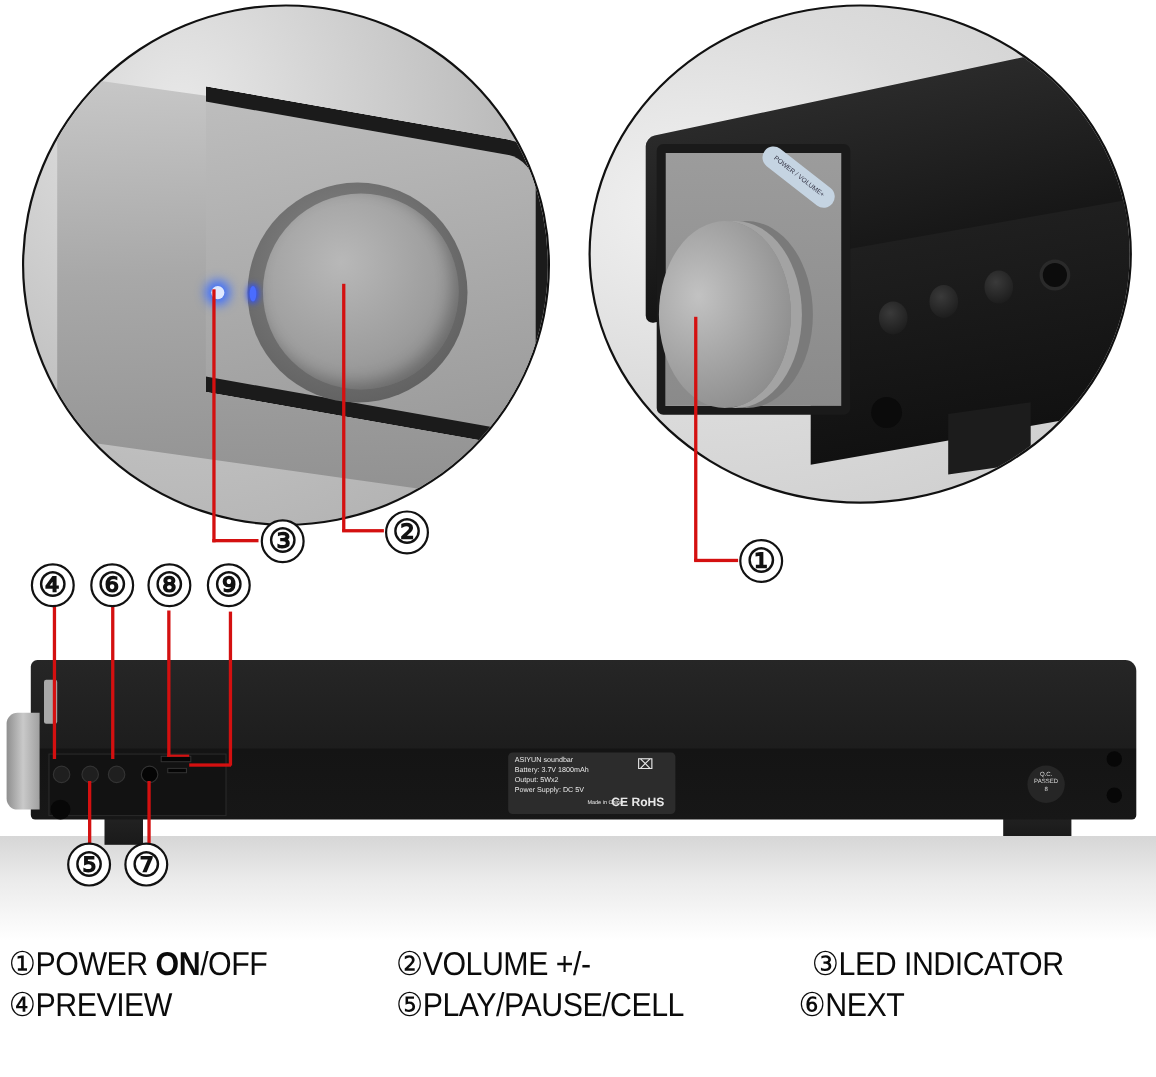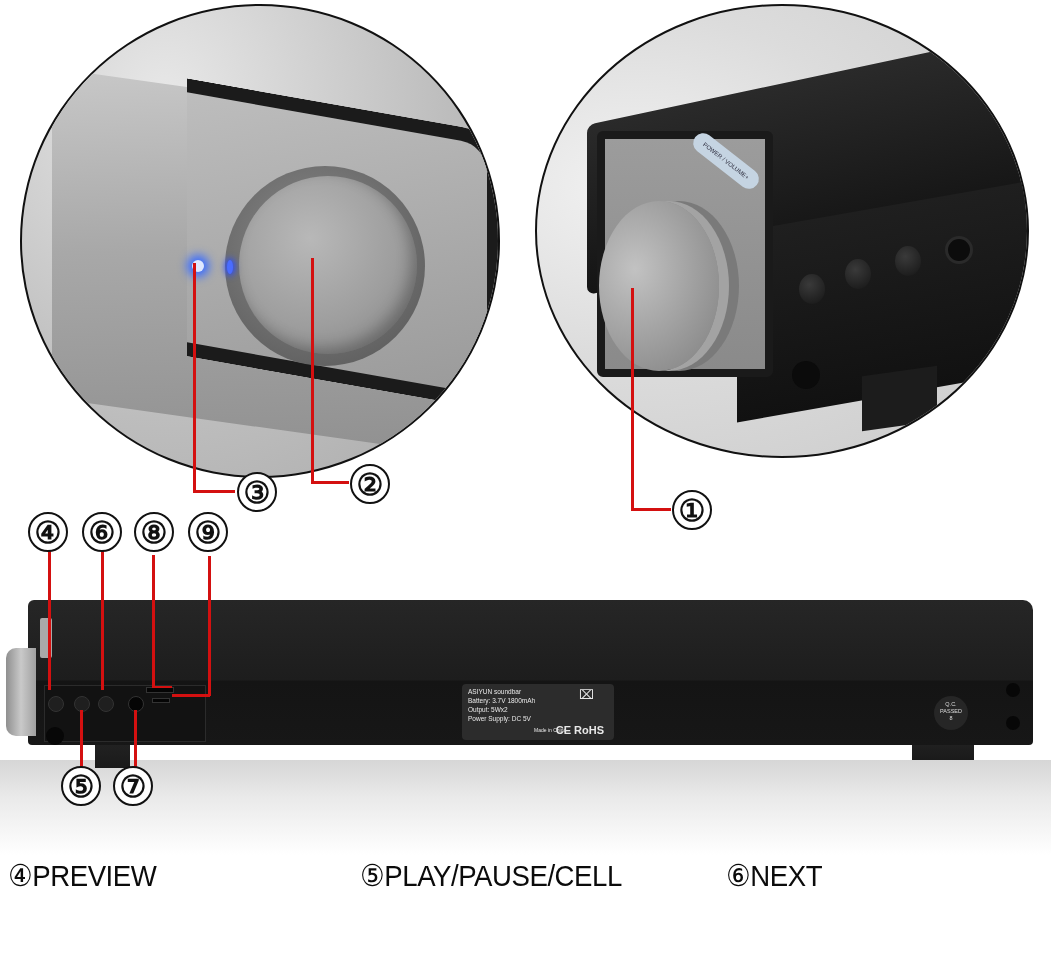--- a/index.html
+++ b/index.html
@@ -142,17 +142,22 @@
 
 <div class="num" style="left:28px;top:512px;">④</div>
 <div class="num" style="left:82px;top:512px;">⑥</div>
 <div class="num" style="left:134px;top:512px;">⑧</div>
 <div class="num" style="left:188px;top:512px;">⑨</div>
 <div class="num" style="left:61px;top:766px;">⑤</div>
 <div class="num" style="left:113px;top:766px;">⑦</div>
 
 <div class="abs legend">
   <div class="legend-row">
+    <div class="legend-item" style="left:0;"><span>①</span><span>POWER </span><b>ON</b><span>/OFF</span></div>
+    <div class="legend-item" style="left:352px;"><span>②</span><span>VOLUME +/-</span></div>
+    <div class="legend-item" style="left:730px;"><span>③</span><span>LED INDICATOR</span></div>
+  </div>
+  <div class="legend-row">
     <div class="legend-item" style="left:0;"><span>④</span><span>PREVIEW</span></div>
     <div class="legend-item" style="left:352px;"><span>⑤</span><span>PLAY/PAUSE/CELL</span></div>
     <div class="legend-item" style="left:718px;"><span>⑥</span><span>NEXT</span></div>
   </div>
 </div>
 
 </body></html>

